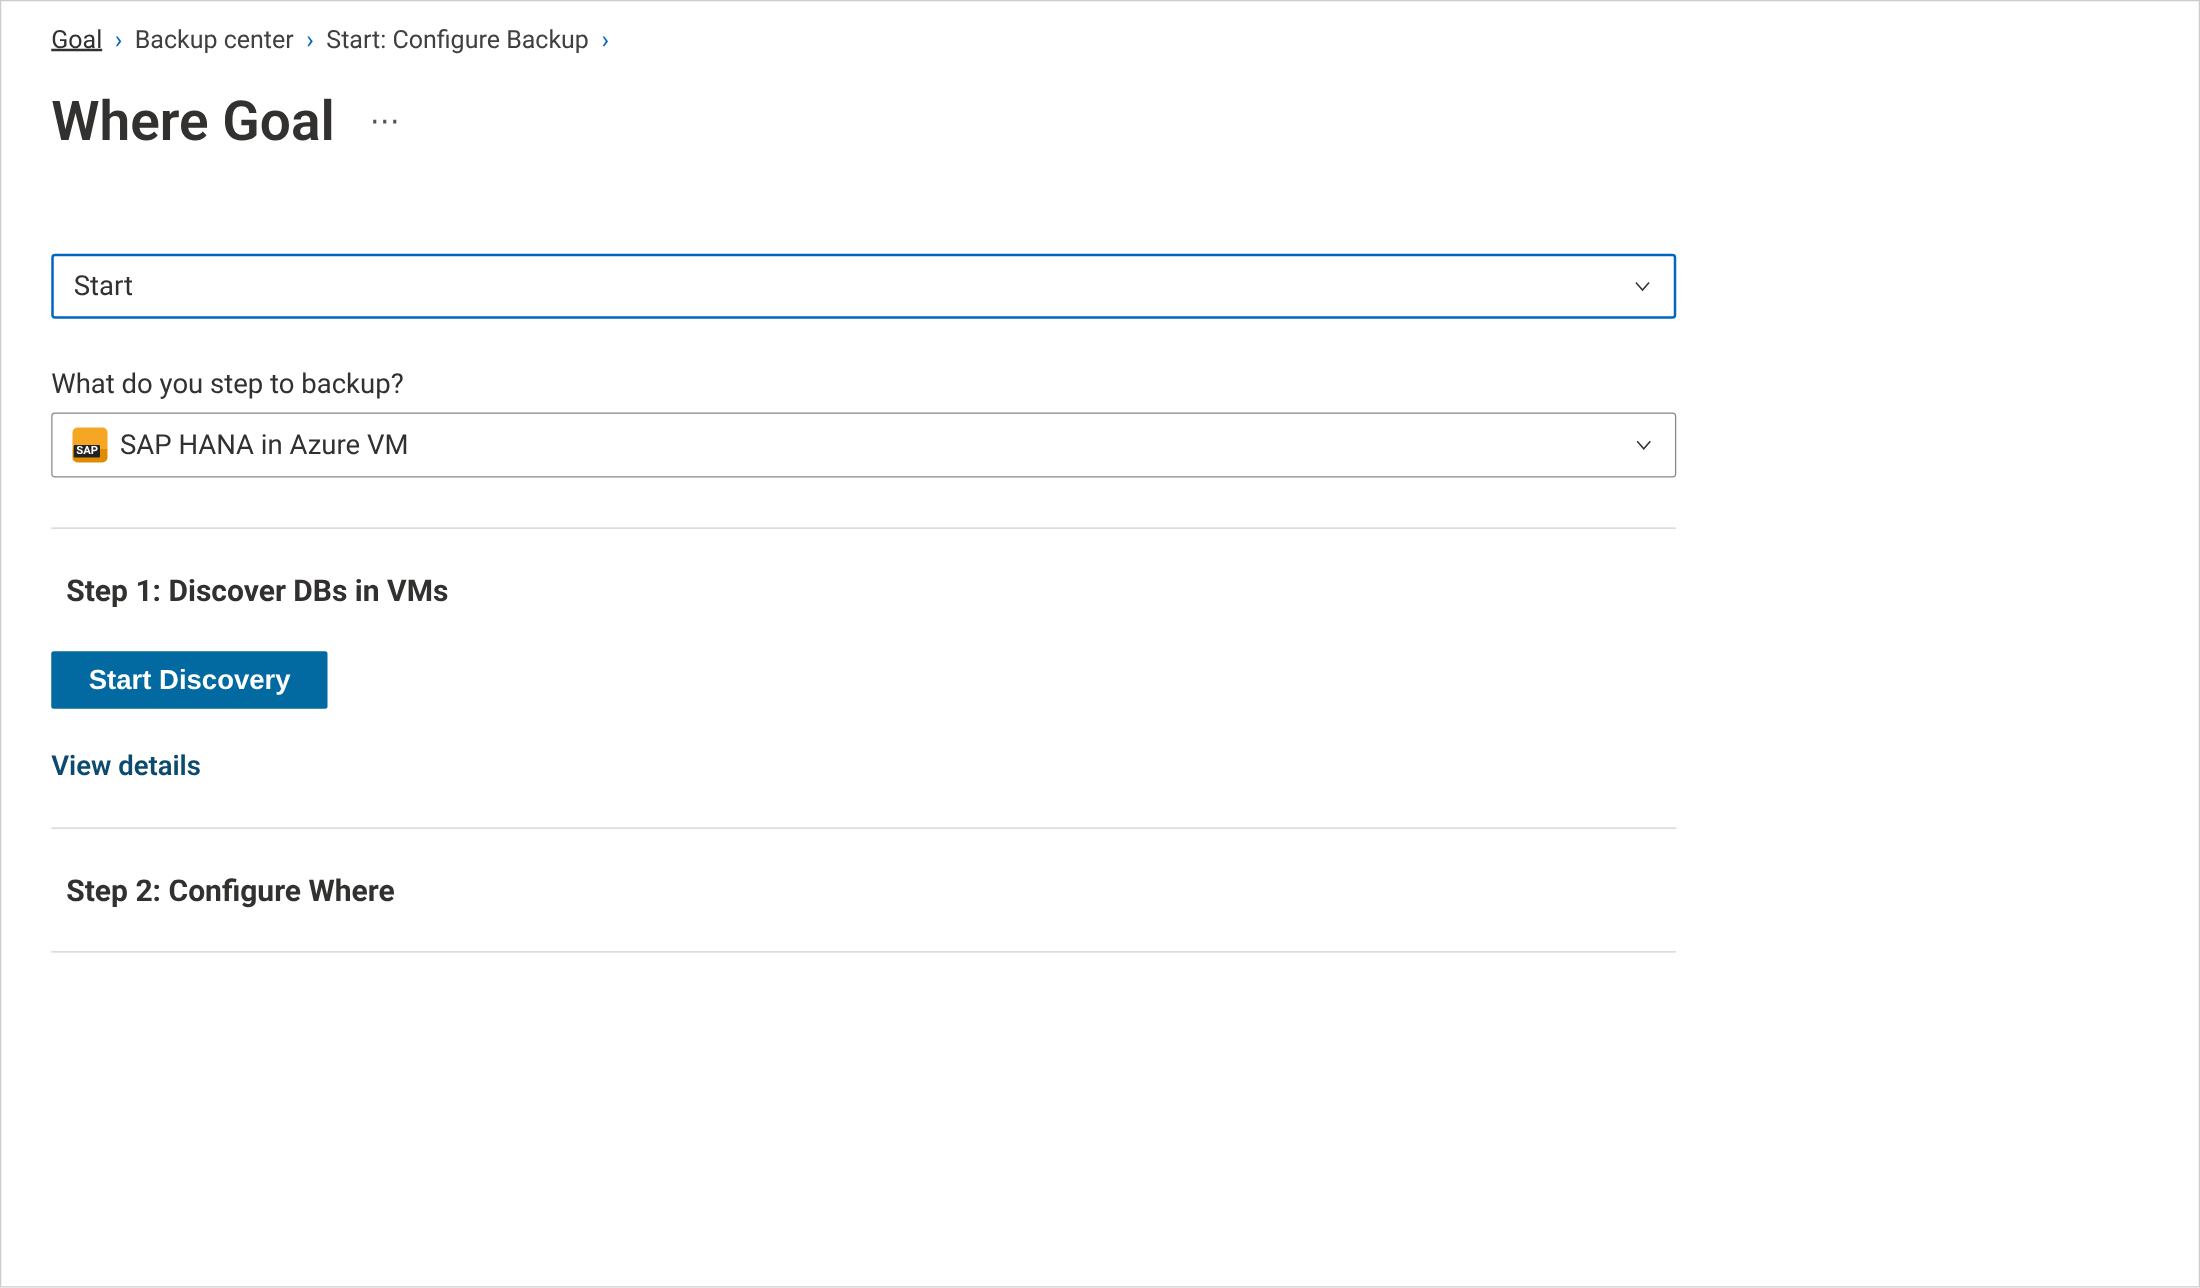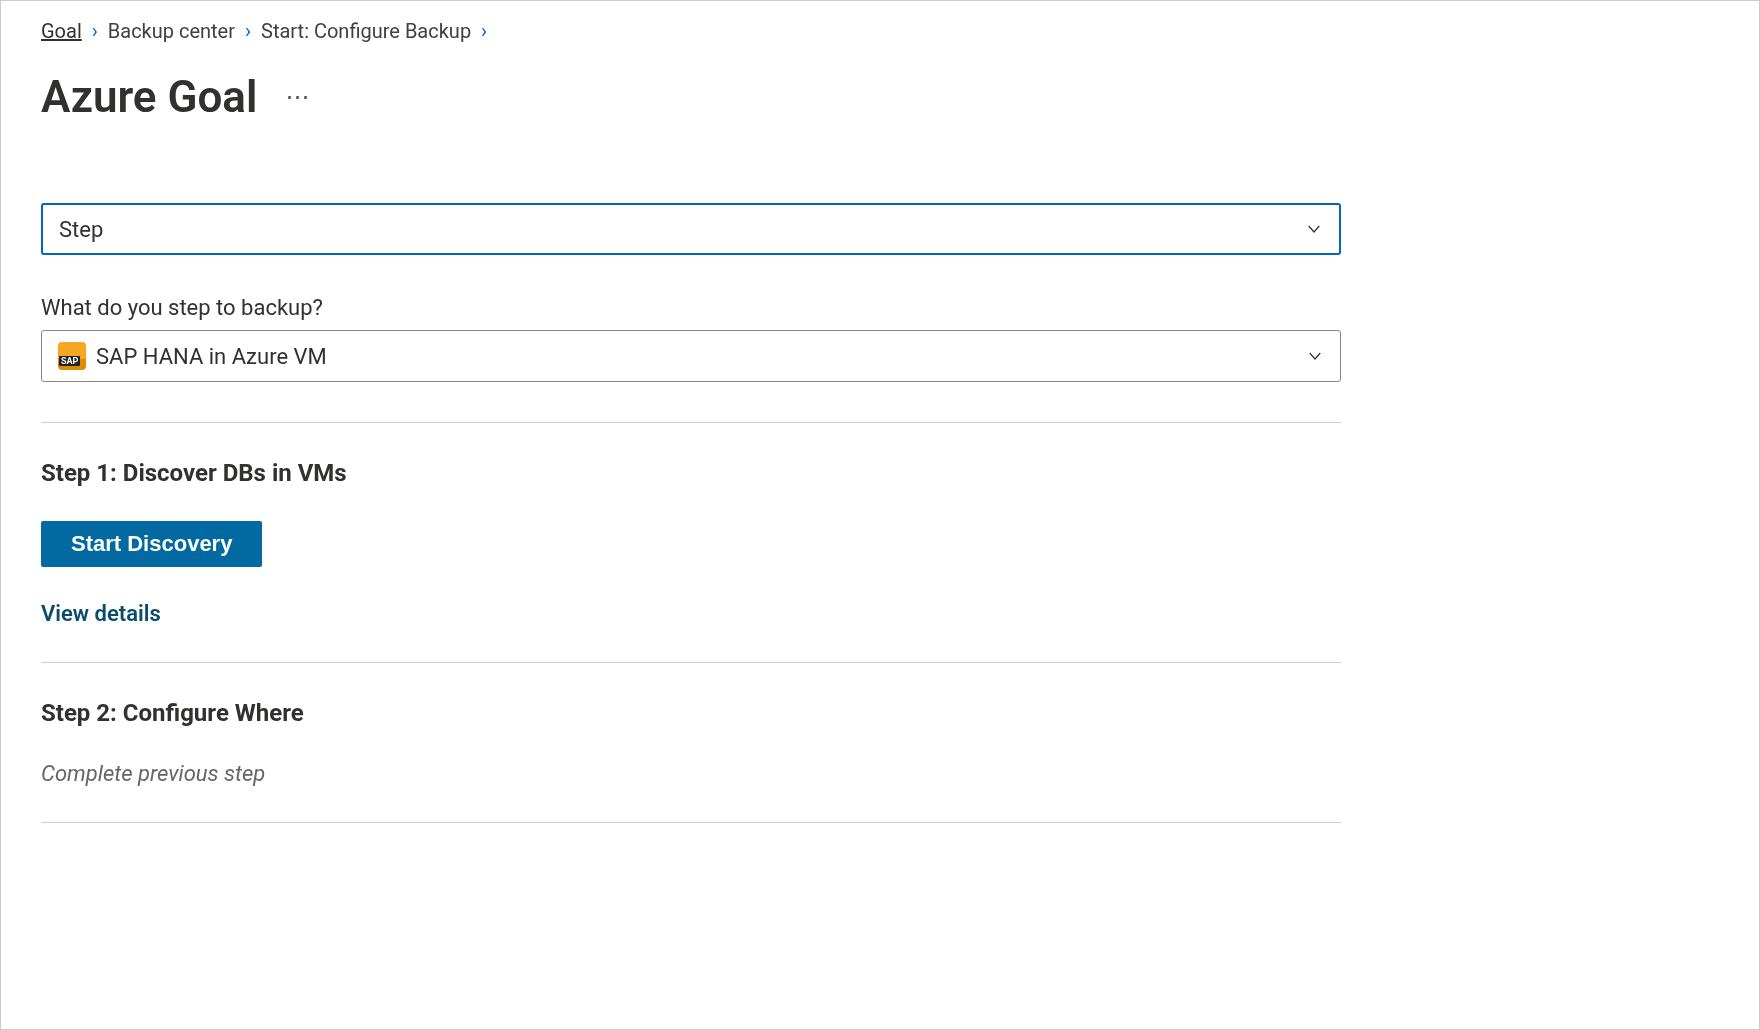--- a/index.html
+++ b/index.html
@@ -116,20 +116,21 @@
     .divider {
       border: none;
       border-top: 1.5px solid #d0d0d0;
       margin: 0 0 36px 0;
     }
     .step-title {
       font-size: 24px;
       font-weight: 700;
       color: #323130;
       margin-bottom: 34px;
+      margin-left: 12px;
     }
     .primary-btn {
       background: #0369a1;
       color: #ffffff;
       border: none;
       font-size: 22px;
       font-weight: 600;
       padding: 10px 30px;
       cursor: pointer;
       border-radius: 2px;
@@ -158,27 +159,27 @@
   <nav class="breadcrumb">
     <a href="#" class="home">Goal</a>
     <span class="sep">›</span>
     <a href="#">Backup center</a>
     <span class="sep">›</span>
     <a href="#">Start: Configure Backup</a>
     <span class="sep">›</span>
   </nav>
 
   <div class="title-row">
-    <h1 class="page-title">Azure Goal</h1>
+    <h1 class="page-title">Where Goal</h1>
     <span class="more-icon">⋯</span>
   </div>
 
   <div class="form-area">
     <div class="select">
-      <span class="select-value">Step</span>
+      <span class="select-value">Start</span>
       <svg class="chevron-down" viewBox="0 0 24 24" fill="none" stroke="#323130" stroke-width="1.6">
           <path d="M5 8l7 8 7-8"></path>
         </svg>
     </div>
 
     <div class="label">What do you step to backup?</div>
     <div class="select gray">
       <span class="select-value">
         <span class="sap-icon"></span>
         <span>SAP HANA in Azure VM</span>
@@ -192,17 +193,16 @@
 
     <div class="step-title">Step 1: Discover DBs in VMs</div>
     <button class="primary-btn">Start Discovery</button>
     <div>
       <a class="link">View details</a>
     </div>
 
     <hr class="divider">
 
     <div class="step-title">Step 2: Configure Where</div>
-    <div class="muted">Complete previous step</div>
 
     <hr class="divider">
   </div>
 </div>
 
 </body></html>

